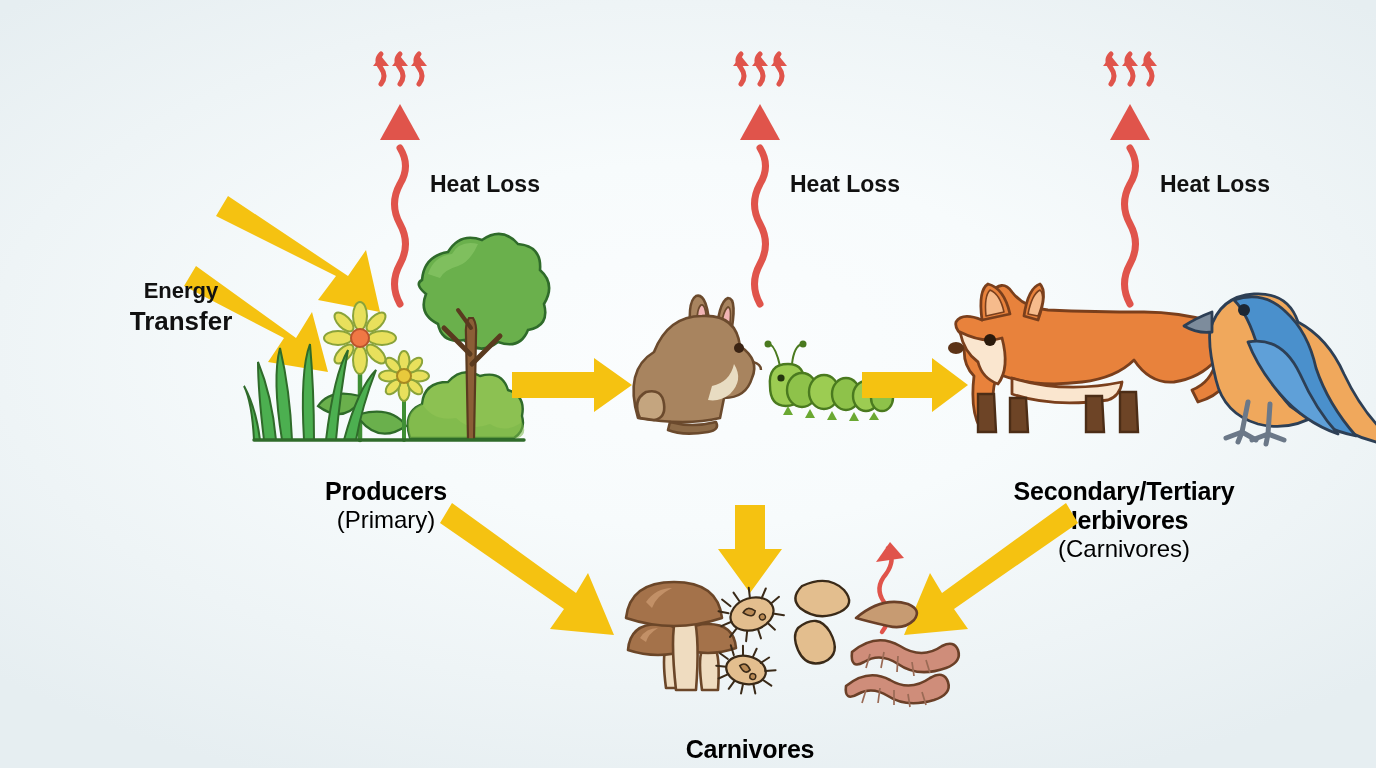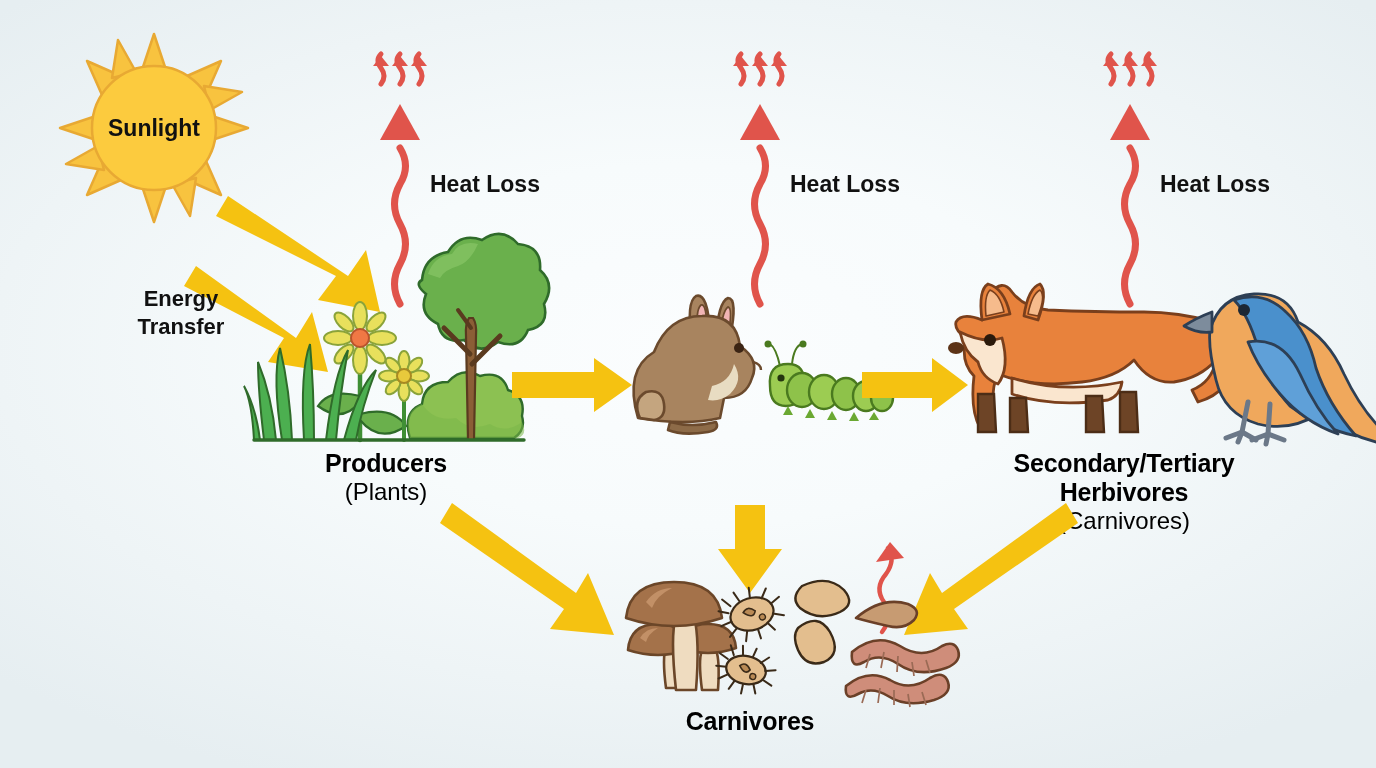--- a/index.html
+++ b/index.html
@@ -3,62 +3,42 @@
 <meta charset="utf-8">
 <style>
   html,body{margin:0;padding:0;background:#fff;}
   #stage{
     position:relative;width:1376px;height:768px;overflow:hidden;
     font-family:"Liberation Sans", sans-serif;
     background:radial-gradient(ellipse 70% 62% at 50% 45%, #fbfdfe 0%, #f7fbfc 38%, #eef4f6 72%, #e6eef1 100%);
   }
   .lbl{position:absolute;color:#111;white-space:nowrap;}
   .lbl.bold{font-weight:bold;}
-  .tier-title{font-size:25px;font-weight:bold;letter-spacing:-.2px;text-align:center;}
+  .tier-title{font-size:25px;font-weight:bold;letter-spacing:-.2px;text-align:center;margin-top:28px;}
   .tier-sub{font-size:24px;font-weight:normal;text-align:center;}
   .ctr{position:absolute;transform:translateX(-50%);text-align:center;}
   svg{display:block;overflow:visible;}
   .node{position:absolute;}
 </style>
 </head>
 <body>
 
 <div id="stage">
 
-  <div class="node" style="left:58px;top:32px;width:192px;height:192px;">
-    <svg width="192" height="192" viewBox="0 0 192 192">
-      <g stroke="#e8a933" stroke-width="2.5" stroke-linejoin="round" fill="#f8c33f">
-        <path d="M96 2 L108 38 L84 38 Z"></path>
-        <path d="M96 190 L84 154 L108 154 Z"></path>
-        <path d="M2 96 L38 84 L38 108 Z"></path>
-        <path d="M190 96 L154 108 L154 84 Z"></path>
-        <path d="M29 29 L63 44 L44 63 Z"></path>
-        <path d="M163 163 L129 148 L148 129 Z"></path>
-        <path d="M163 29 L148 63 L129 44 Z"></path>
-        <path d="M29 163 L44 129 L63 148 Z"></path>
-        <path d="M60 8 L78 40 L54 46 Z"></path>
-        <path d="M132 184 L114 152 L138 146 Z"></path>
-        <path d="M184 60 L152 78 L146 54 Z"></path>
-        <path d="M8 132 L40 114 L46 138 Z"></path>
-      </g>
-      <circle cx="96" cy="96" r="62" fill="#fccb3e" stroke="#e8a933" stroke-width="2.5"></circle>
-    </svg>
-    <div class="lbl bold" style="left:0;top:0;width:192px;height:192px;display:flex;align-items:center;justify-content:center;font-size:23px;">Sunlight</div>
-  </div>
 
   <svg class="node" style="left:180px;top:170px;" width="230" height="230" viewBox="0 0 230 230">
     <path d="M20 8 L140 88 L158 62 L172 124 L110 112 L128 88 L8 28 Z" fill="#f5c211" transform="translate(28,18) rotate(0)"></path>
   </svg>
   <svg class="node" style="left:150px;top:230px;" width="230" height="230" viewBox="0 0 230 230">
     <path d="M18 6 L118 78 L134 52 L150 112 L90 102 L106 78 L6 26 Z" fill="#f5c211" transform="translate(28,30)"></path>
   </svg>
 
-  <div class="ctr" style="left:181px;top:278px;margin-top:8px;">
+  <div class="ctr" style="left:181px;top:278px;">
     <div class="lbl bold" style="position:relative;font-size:22px;">Energy</div>
-    <div class="lbl bold" style="position:relative;font-size:22px;margin-top:2px;">Transfer</div>
+    <div class="lbl bold" style="position:relative;font-size:26px;margin-top:2px;">Transfer</div>
   </div>
 
   <div class="node" style="left:368px;top:36px;width:70px;height:270px;">
     <svg width="70" height="270" viewBox="0 0 70 270">
       <g fill="none" stroke="#e0544b" stroke-width="5" stroke-linecap="round">
         <path d="M13 48 q6 -8 0 -16 q-6 -8 0 -14"></path>
         <path d="M32 48 q6 -8 0 -16 q-6 -8 0 -14"></path>
         <path d="M51 48 q6 -8 0 -16 q-6 -8 0 -14"></path>
       </g>
       <g fill="#e0544b">
@@ -169,21 +149,21 @@
         <path d="M92 212 q14 -52 32 -70 q-14 36 -20 70 Z"></path>
         <path d="M2 212 q-2 -38 -10 -54 q12 22 16 54 Z"></path>
       </g>
 
       <path d="M2 212 L272 212" stroke="#2f6b2a" stroke-width="3.4" stroke-linecap="round"></path>
     </svg>
   </div>
 
   <div class="ctr" style="left:386px;top:449px;">
     <div class="tier-title">Producers</div>
-    <div class="tier-sub">(Plants)</div>
+    <div class="tier-sub">(Primary)</div>
   </div>
 
   <svg class="node" style="left:512px;top:356px;" width="122" height="58" viewBox="0 0 122 58">
     <path d="M0 16 L82 16 L82 2 L120 29 L82 56 L82 42 L0 42 Z" fill="#f5c211"></path>
   </svg>
 
   <div class="node" style="left:620px;top:290px;width:270px;height:150px;">
     <svg width="270" height="150" viewBox="0 0 270 150">
 
       <g stroke="#6b4a2d" stroke-width="2.6" stroke-linejoin="round">

